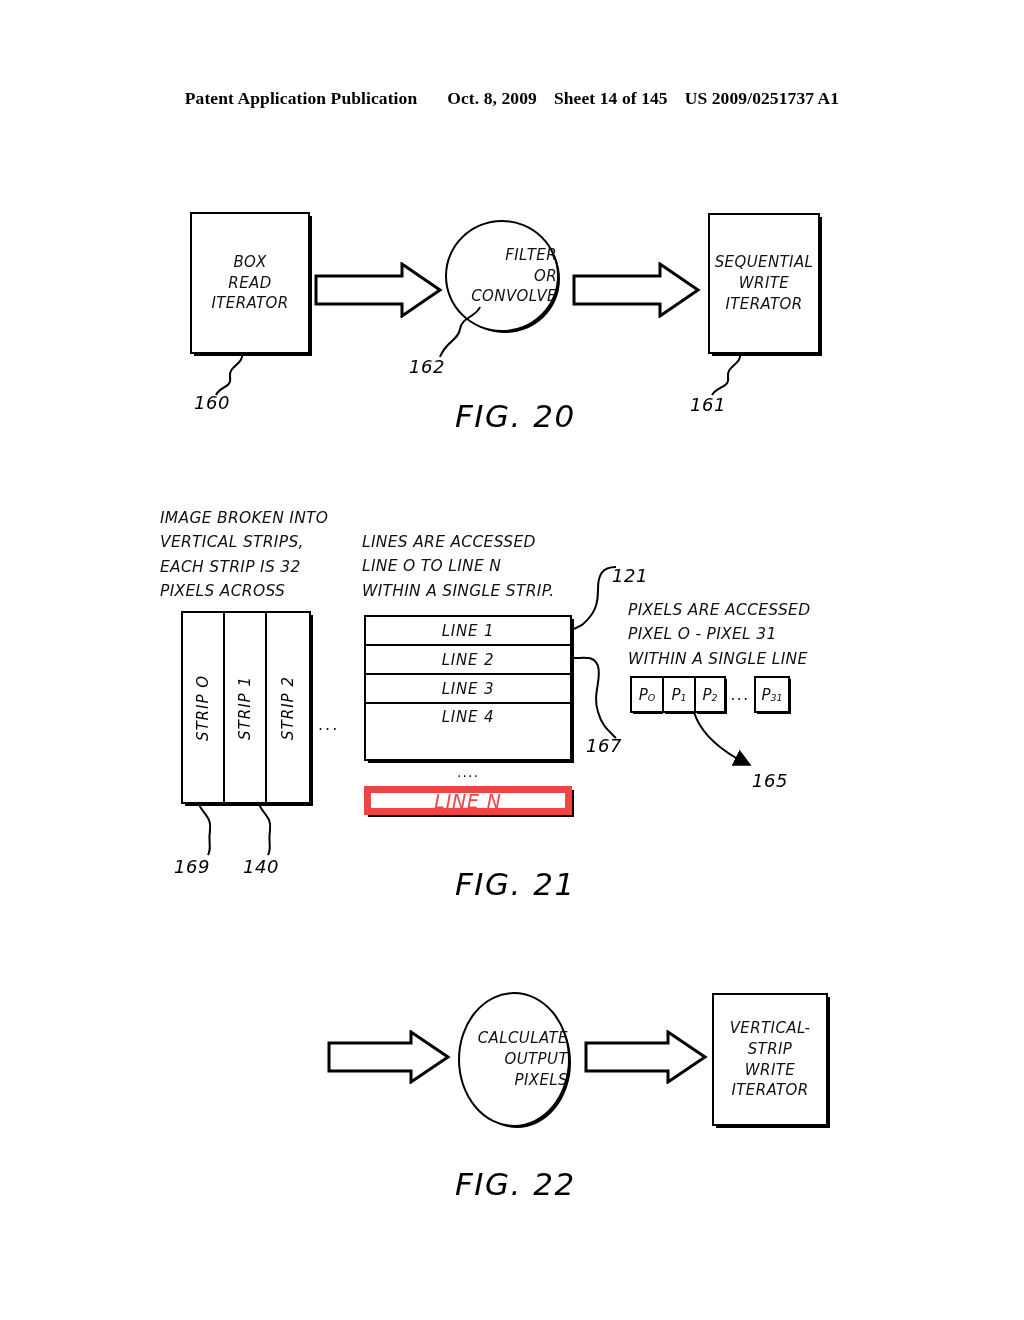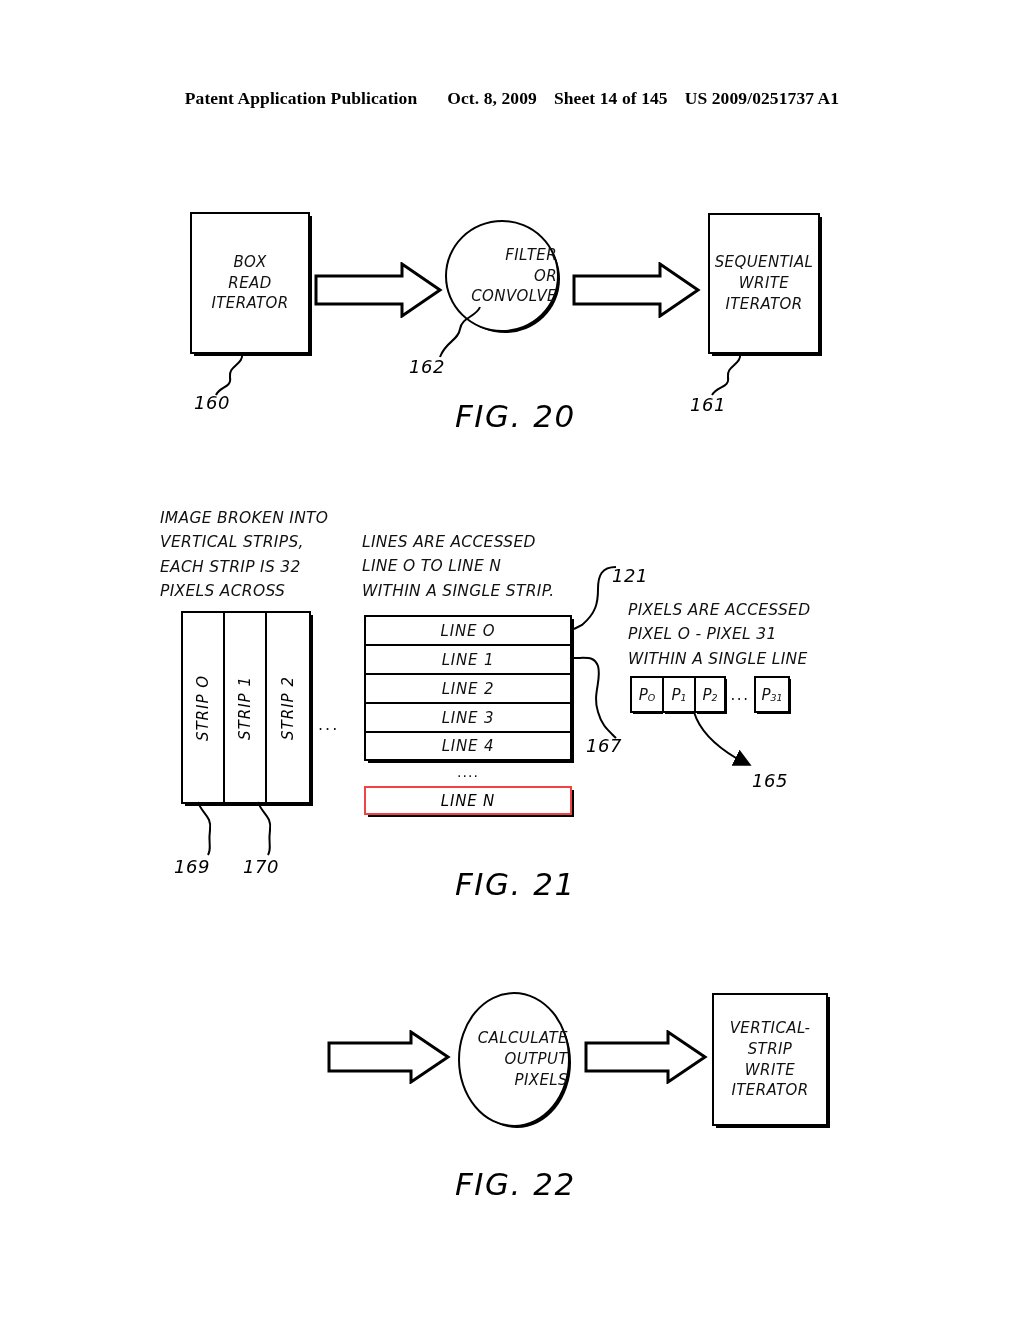--- a/index.html
+++ b/index.html
@@ -136,30 +136,30 @@
     font-family: "DejaVu Sans", sans-serif;
     font-size: 16px;
     letter-spacing: 2px;
     color: #111;
   }
 
   
   .linebox {
     position: absolute;
     box-sizing: border-box;
-    border: 2px solid #ef4444;
-    background: #fff;
-    display: flex;
-    align-items: center;
-    justify-content: center;
-    font-family: "DejaVu Sans", sans-serif;
-    font-style: italic;
-    font-size: 15px;
+    border: 7px solid #ef4444;
+    background: #fff;
+    display: flex;
+    align-items: center;
+    justify-content: center;
+    font-family: "DejaVu Sans", sans-serif;
+    font-style: italic;
+    font-size: 19px;
     letter-spacing: 0.8px;
-    color: #000000;
+    color: #ef4444;
   }
   .lines-stack {
     position: absolute;
     box-sizing: border-box;
     border: 2px solid #000;
     background: #fff;
     box-shadow: 3px 3px 0 -1px #000;
   }
   .lines-stack .row {
     box-sizing: border-box;
@@ -300,24 +300,23 @@
   <div class="ellipsis-h" style="left:318px; top:715px;">...</div>
 
   <svg class="leadersvg" style="left:190px; top:800px;" width="40" height="58">
     <path d="M8,2 C12,14 22,16 20,30 C18,44 22,48 18,55" fill="none" stroke="#000" stroke-width="2"></path>
   </svg>
   <div class="refnum" style="left:174px; top:856px;">169</div>
 
   <svg class="leadersvg" style="left:250px; top:800px;" width="40" height="58">
     <path d="M8,2 C12,14 22,16 20,30 C18,44 22,48 18,55" fill="none" stroke="#000" stroke-width="2"></path>
   </svg>
-  <div class="refnum" style="left:243px; top:856px;">170</div>
+  <div class="refnum" style="left:243px; top:856px;">140</div>
 
   <div class="lines-stack" style="left:364px; top:615px; width:208px; height:146px;">
-    <div class="row" style="height:29px;">LINE O</div>
     <div class="row" style="height:29px;">LINE 1</div>
     <div class="row" style="height:29px;">LINE 2</div>
     <div class="row" style="height:29px;">LINE 3</div>
     <div class="row" style="height:26px;">LINE 4</div>
   </div>
   <div class="dots-small" style="left:364px; top:764px; width:208px;">....</div>
   <div class="linebox" style="left:364px; top:786px; width:208px; height:29px; box-shadow:3px 3px 0 -1px #000;">LINE N</div>
 
   <svg class="leadersvg" style="left:572px; top:563px;" width="46" height="70">
     <path d="M44,4 C30,4 26,12 26,26 C26,40 24,50 10,62 L2,66" fill="none" stroke="#000" stroke-width="2"></path>

